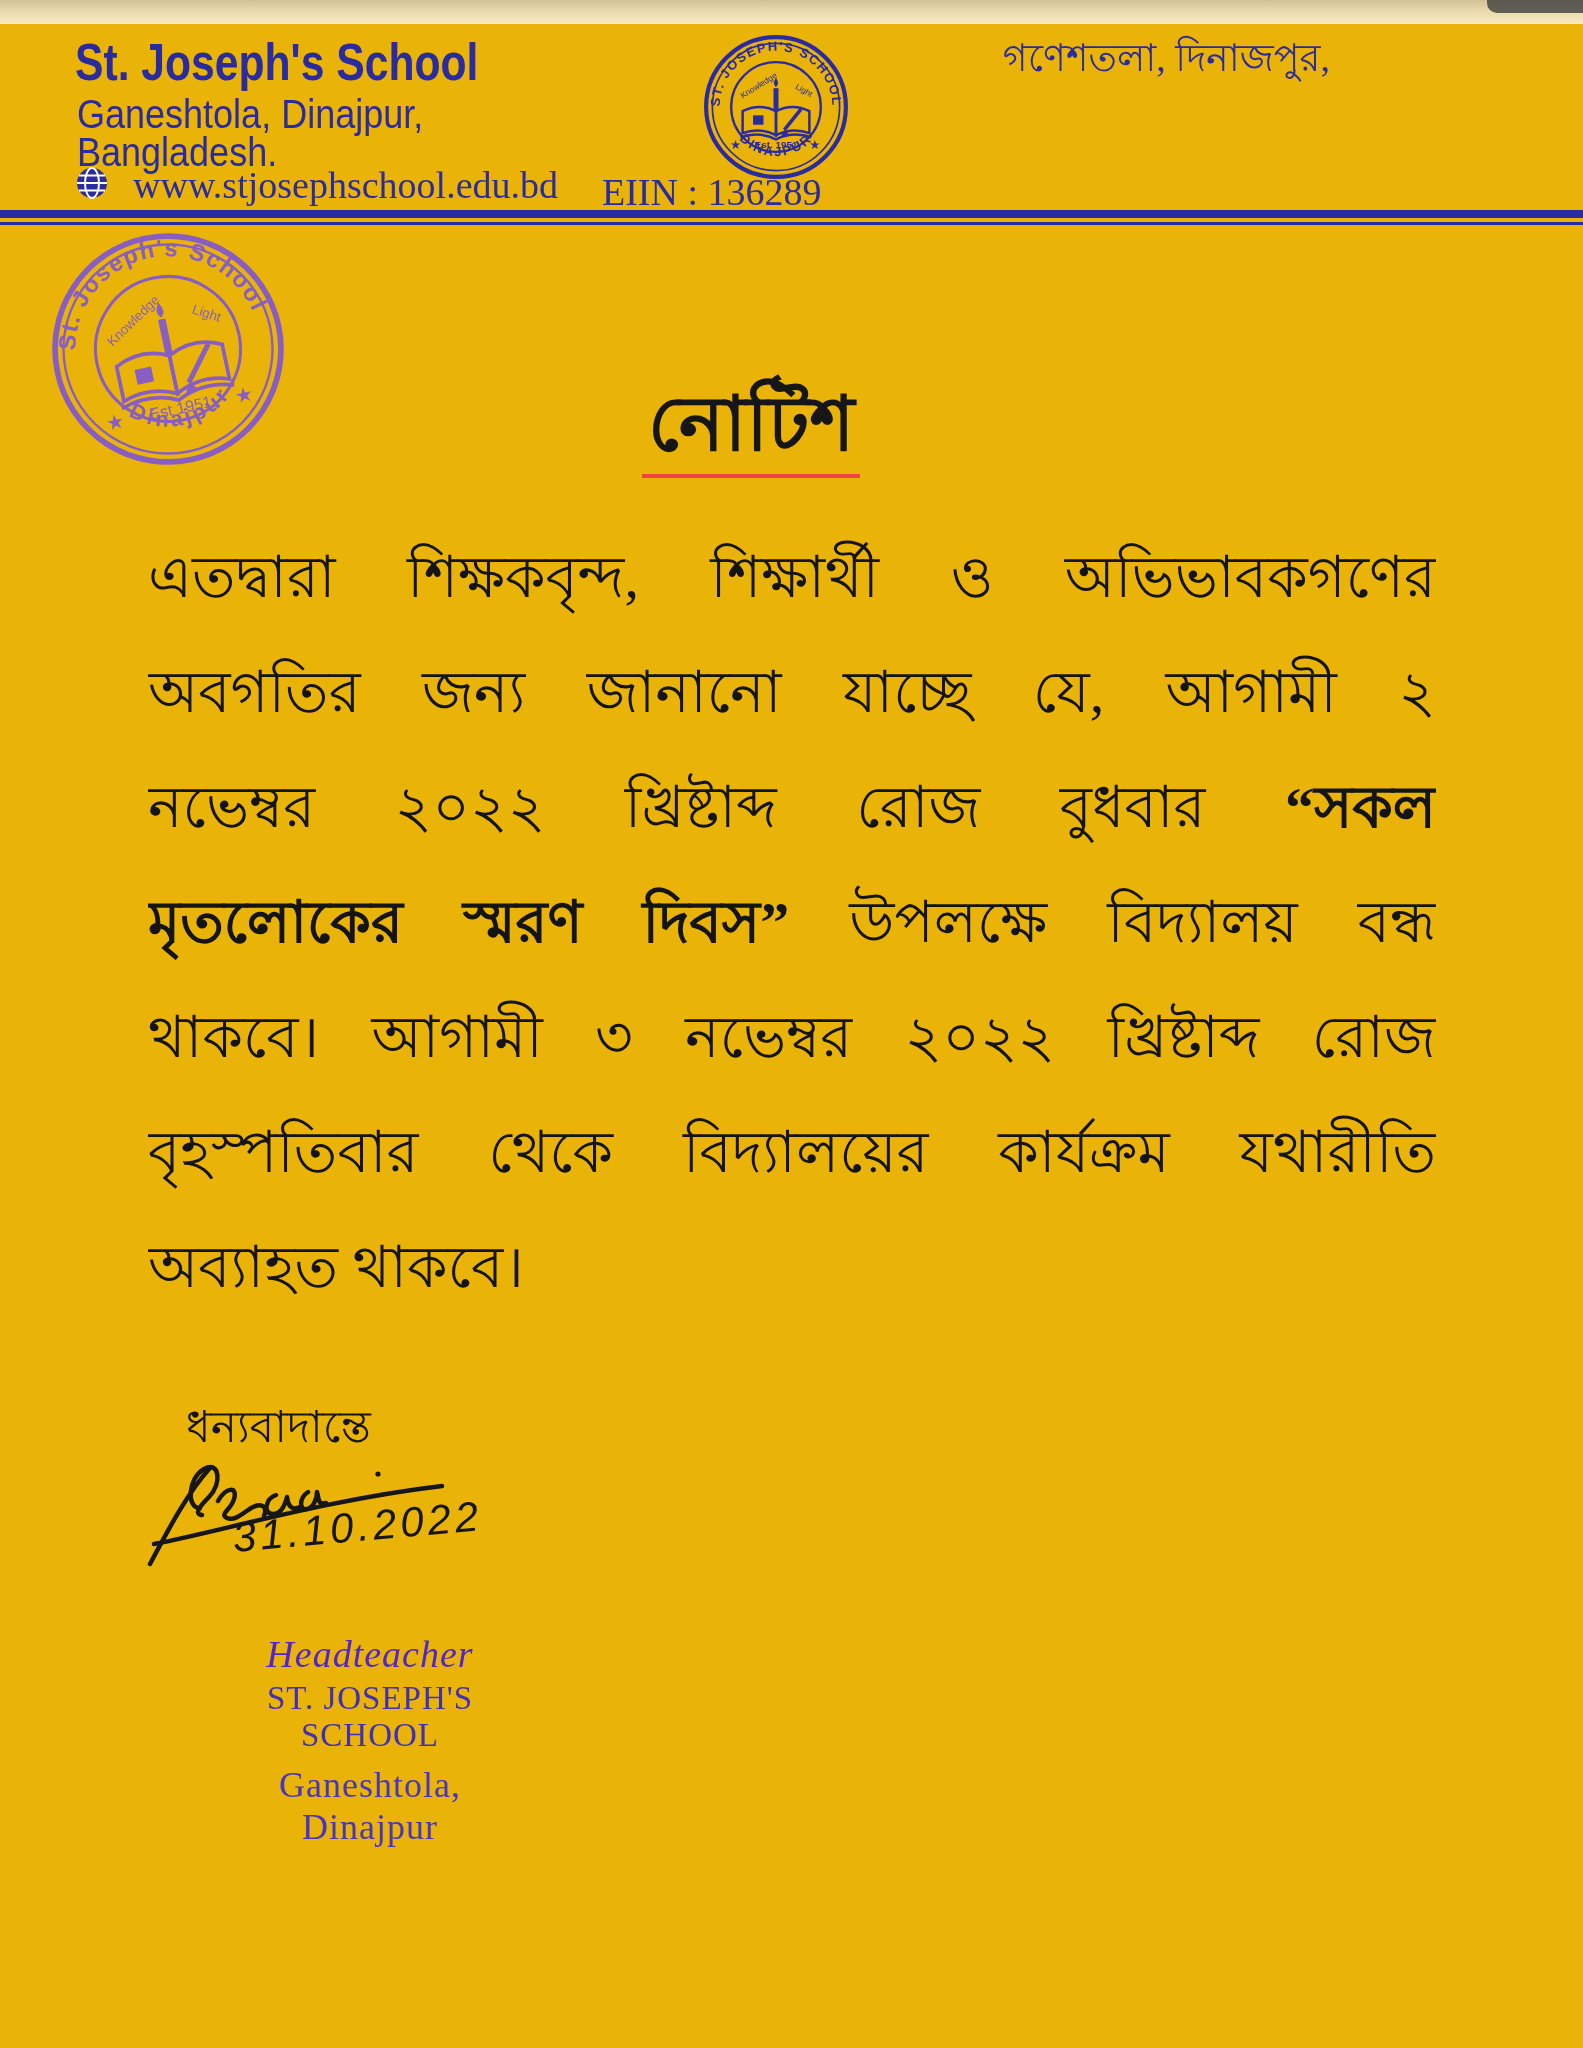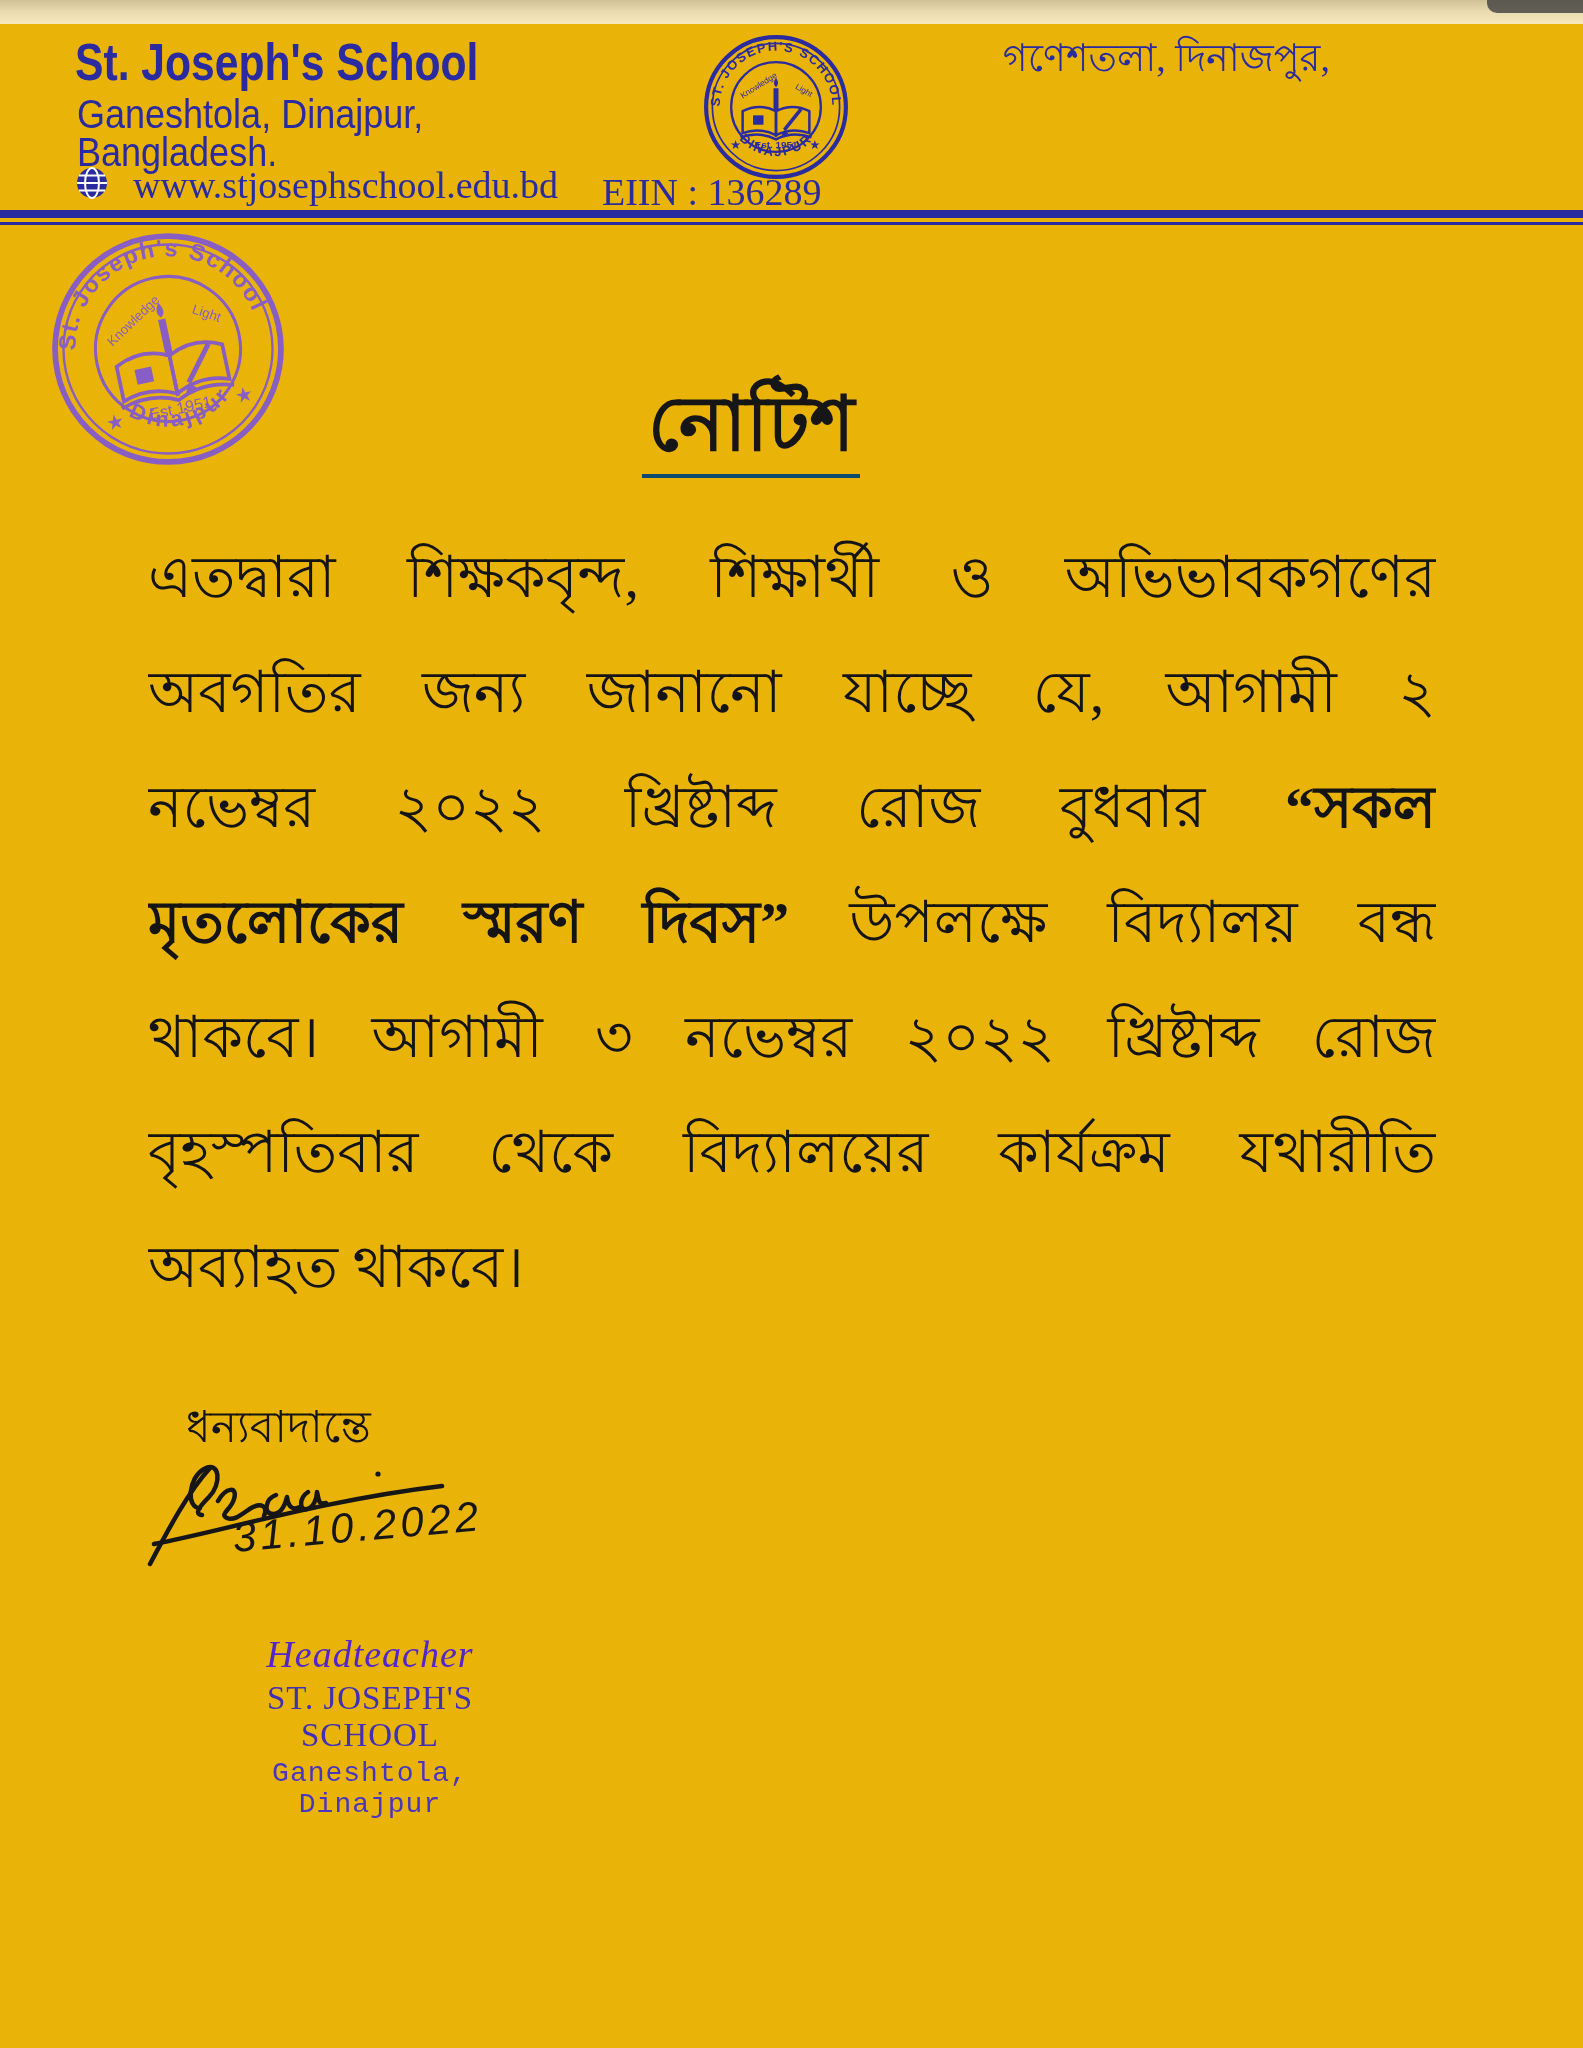--- a/index.html
+++ b/index.html
@@ -31,38 +31,38 @@
   .hdr-right{right:253px;top:36px;text-align:right;}
   .bn-school{font-weight:bold;font-size:56px;line-height:64px;white-space:nowrap;}
   .bn-addr{font-size:38px;line-height:45px;white-space:nowrap;}
   .rule1{left:0;top:210px;width:100%;height:8px;background:#2b2ba0;}
   .rule2{left:0;top:222px;width:100%;height:3px;background:#2b2ba0;}
   
   .stamp-wrap{left:50px;top:231px;width:236px;height:236px;transform:rotate(-12deg);opacity:.92;}
   
   .title{
     left:642px;top:380px;font-size:76px;font-weight:bold;color:#161616;
-    line-height:88px;padding:0 6px 6px 6px;border-bottom:4px solid #0c4a6e;white-space:nowrap;
+    line-height:88px;padding:0 6px 6px 6px;border-bottom:4px solid #ef4444;white-space:nowrap;
   }
   
   .body-block{left:148px;top:528px;width:1288px;color:#141414;}
   .bline{
     height:115px;font-size:58px;line-height:100px;
     text-align:justify;text-align-last:justify;overflow:hidden;
   }
   .bline.last{text-align-last:left;}
   .bline b{font-weight:bold;}
   
   .thanks{left:186px;top:1394px;font-size:44px;color:#141414;white-space:nowrap;}
   .sig-wrap{left:146px;top:1446px;width:336px;height:122px;}
   .signatory{left:146px;top:1566px;font-size:52px;color:#141414;white-space:nowrap;}
   .seal-block{left:210px;top:1632px;width:320px;text-align:center;}
   .seal-role{font-size:38px;font-weight:normal;font-style:italic;color:#5226c8;letter-spacing:1px;}
   .seal-school{font-size:33px;color:#4130b4;margin-top:4px;letter-spacing:1px;}
-  .seal-addr{font-size:28px;color:#4936c0;margin-top:4px;letter-spacing:1px;font-family:Liberation Mono, monospace;}
+  .seal-addr{font-size:36px;color:#4936c0;margin-top:10px;letter-spacing:1px;}
   svg text{font-family:"Liberation Sans","DejaVu Sans",sans-serif;}
 </style>
 </head>
 <body>
 
 <div class="page">
 
   <div class="abs scan-top"></div>
   <div class="abs scan-corner"></div>
 

